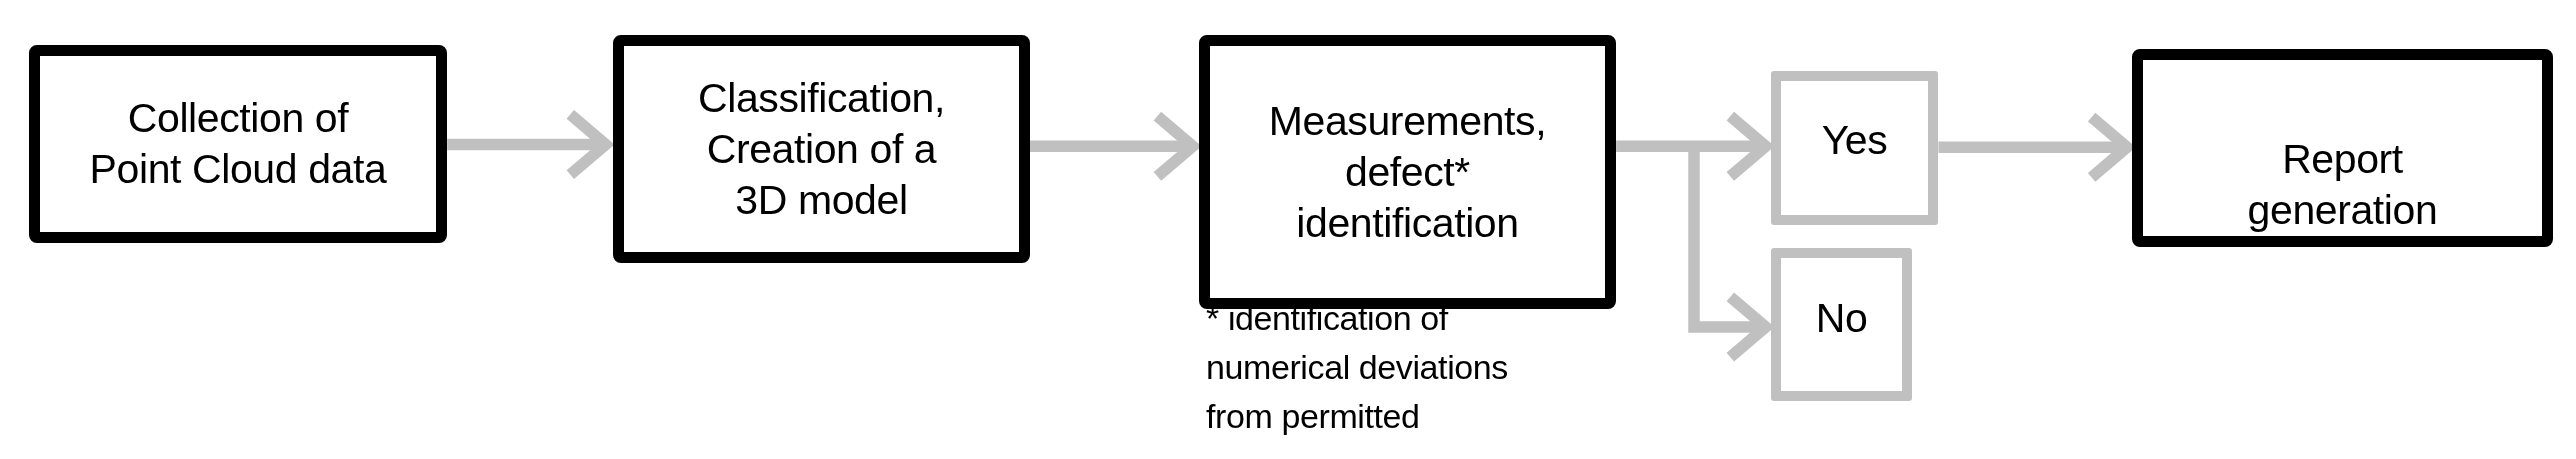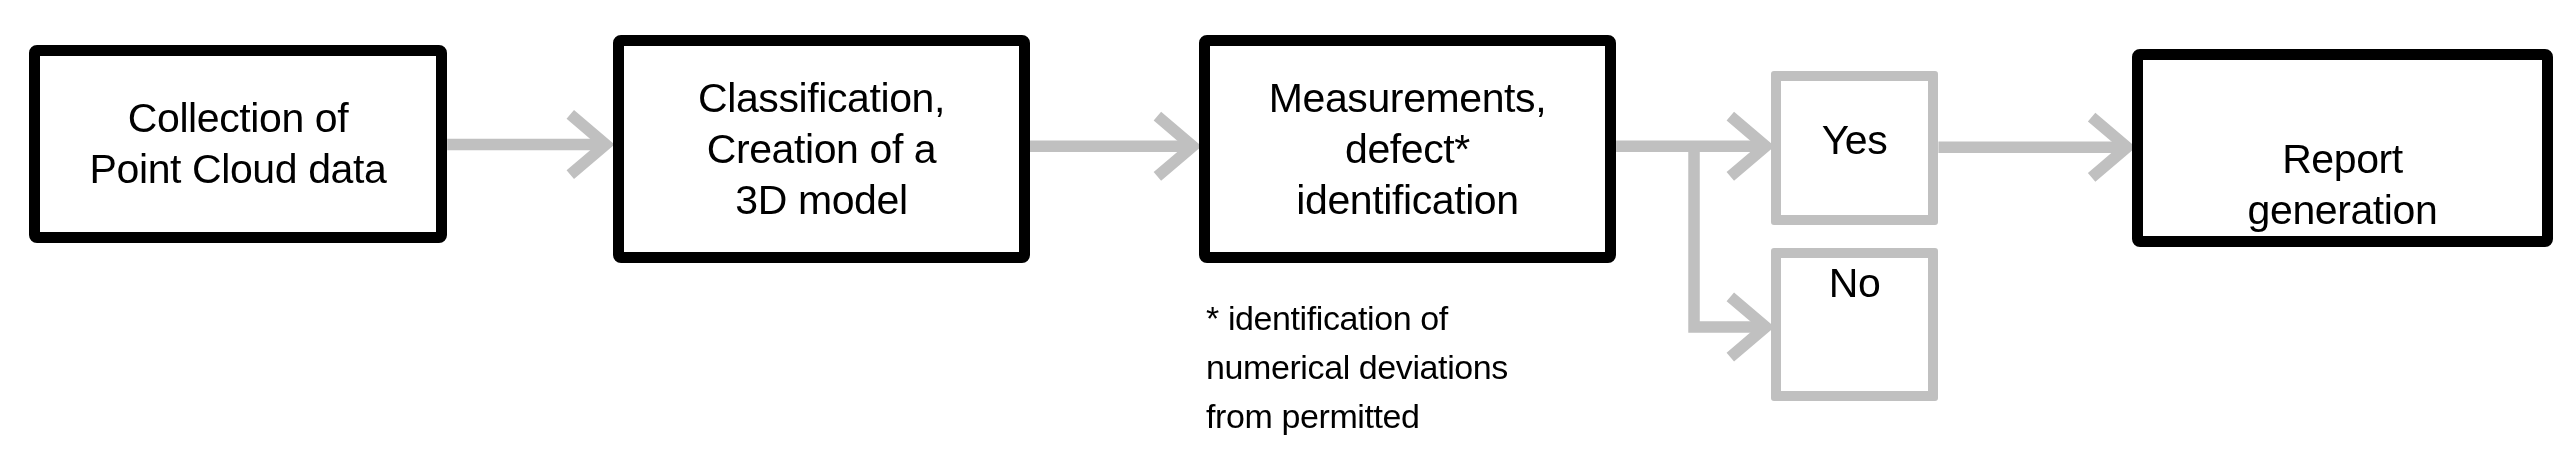--- a/index.html
+++ b/index.html
@@ -51,31 +51,31 @@
   <span class="label">Collection of
 Point Cloud data</span>
 </div>
 
 <div class="box black" style="left:613px; top:35px; width:417px; height:228px;">
   <span class="label">Classification,
 Creation of a
 3D model</span>
 </div>
 
-<div class="box black" style="left:1199px; top:35px; width:417px; height:228px;">
+<div class="box black" style="left:1199px; top:35px; width:417px; height:274px;">
   <span class="label">Measurements,
 defect*
 identification</span>
 </div>
 
 <div class="box gray" style="left:1771px; top:71px; width:167px; height:154px; align-items:flex-start; padding-top:34px;">
   <span class="label">Yes</span>
 </div>
 
-<div class="box gray" style="left:1771px; top:248px; width:167px; height:153px; align-items:flex-start; ">
+<div class="box gray" style="left:1771px; top:248px; width:141px; height:153px; align-items:flex-start; padding-top:35px;">
   <span class="label">No</span>
 </div>
 
 <div class="box black" style="left:2132px; top:49px; width:421px; height:198px; align-items:flex-end; padding-top:11px;">
   <span class="label">Report
 generation</span>
 </div>
 
 <div class="note">* identification of
 numerical deviations

